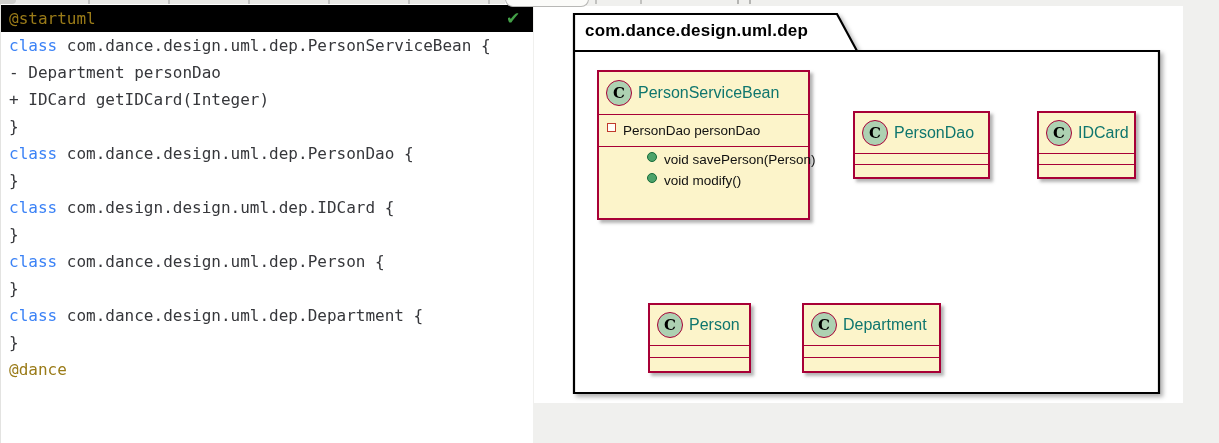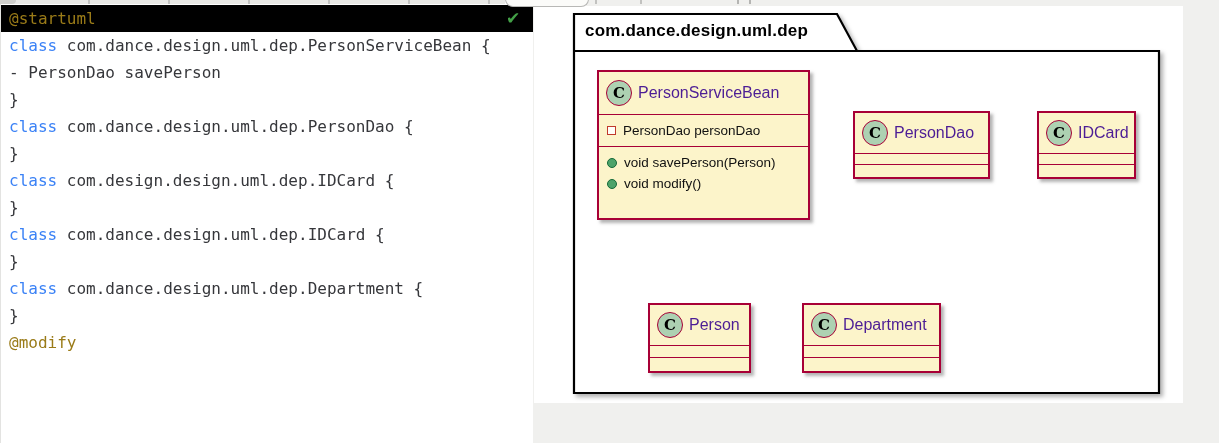--- a/index.html
+++ b/index.html
@@ -34,33 +34,33 @@
   .pkg-svg{position:absolute;left:0;top:0;filter:drop-shadow(3px 3px 2px rgba(0,0,0,0.30));}
   .pkg-title{position:absolute;left:51px;top:15px;font-size:17px;font-weight:bold;color:#000;
     letter-spacing:.2px;z-index:3;}
   
   .uml-class{position:absolute;box-sizing:border-box;background:#fcf4ca;border:2px solid #a80036;
     box-shadow:3px 3px 3px rgba(105,105,105,0.5);z-index:4;}
   .uml-title{display:flex;align-items:center;gap:6px;padding-left:7px;box-sizing:border-box;}
   .c-circle{flex:0 0 auto;width:26px;height:26px;border-radius:50%;background:#add1b2;
     border:1.5px solid #a80036;box-sizing:border-box;display:flex;align-items:center;justify-content:center;
     font-family:"DejaVu Serif",serif;font-weight:bold;font-size:15px;color:#000;}
-  .uml-name{font-size:16px;color:#4c1d95;white-space:nowrap;padding-right:5px;}
+  .uml-name{font-size:16px;color:#0f766e;white-space:nowrap;padding-right:5px;}
   .cmp{border-top:1.5px solid #a80036;box-sizing:border-box;}
-  .member{display:flex;align-items:center;gap:7px;padding-left:8px;font-size:13.5px;color:#111;
+  .member{display:flex;gap:7px;padding-left:8px;font-size:13.5px;color:#111;
     white-space:nowrap;}
   .sq{flex:0 0 auto;width:9px;height:9px;border:1.5px solid #c0392b;background:#fffef8;box-sizing:border-box;}
   .dot{flex:0 0 auto;width:10px;height:10px;border-radius:50%;background:#4da36a;
     border:1.5px solid #156a39;box-sizing:border-box;}
   
   .c-psb{left:63px;top:64px;width:213px;height:150px;}
   .c-psb .uml-title{height:42px;}
   .c-psb .cmp-fields{height:32px;display:flex;align-items:center;}
   .c-psb .cmp-methods{height:72px;padding-top:5px;}
-  .c-psb .cmp-methods .member{height:21px;}
+  .c-psb .cmp-methods .member{height:21px;margin-left:40px;}
   .c-dao{left:319px;top:105px;width:137px;height:68px;}
   .c-idc{left:503px;top:105px;width:99px;height:68px;}
   .c-dao .uml-title,.c-idc .uml-title{height:40px;}
   .c-dao .cmp-a,.c-idc .cmp-a{height:11px;}
   .c-dao .cmp-b,.c-idc .cmp-b{height:13px;}
   .c-per{left:114px;top:297px;width:103px;height:70px;}
   .c-dep{left:268px;top:297px;width:139px;height:70px;}
   .c-per .uml-title,.c-dep .uml-title{height:40px;}
   .c-per .cmp-a,.c-dep .cmp-a{height:12px;}
   .c-per .cmp-b,.c-dep .cmp-b{height:14px;}
@@ -78,31 +78,32 @@
 <div class="tick" style="left:488px"></div>
 <div class="tab-outline"></div>
 <div class="tick" style="left:595px"></div>
 <div class="tick" style="left:640px"></div>
 <div class="bracket"></div>
 
 <div class="editor">
   <div class="code">
     <div class="code-line active" data-style="uml"><span class="kw"></span><span>@startuml</span></div>
     <div class="code-line" data-style=""><span class="kw">class</span><span> com.dance.design.uml.dep.PersonServiceBean {</span></div>
-    <div class="code-line" data-style=""><span class="kw"></span><span>- PersonDao savePerson</span></div>
+    <div class="code-line" data-style=""><span class="kw"></span><span>- Department personDao</span></div>
+    <div class="code-line" data-style=""><span class="kw"></span><span>+ IDCard getIDCard(Integer)</span></div>
     <div class="code-line" data-style=""><span class="kw"></span><span>}</span></div>
     <div class="code-line" data-style=""><span class="kw">class</span><span> com.dance.design.uml.dep.PersonDao {</span></div>
     <div class="code-line" data-style=""><span class="kw"></span><span>}</span></div>
     <div class="code-line" data-style=""><span class="kw">class</span><span> com.design.design.uml.dep.IDCard {</span></div>
     <div class="code-line" data-style=""><span class="kw"></span><span>}</span></div>
-    <div class="code-line" data-style=""><span class="kw">class</span><span> com.dance.design.uml.dep.IDCard {</span></div>
+    <div class="code-line" data-style=""><span class="kw">class</span><span> com.dance.design.uml.dep.Person {</span></div>
     <div class="code-line" data-style=""><span class="kw"></span><span>}</span></div>
     <div class="code-line" data-style=""><span class="kw">class</span><span> com.dance.design.uml.dep.Department {</span></div>
     <div class="code-line" data-style=""><span class="kw"></span><span>}</span></div>
-    <div class="code-line" data-style="uml"><span class="kw"></span><span>@modify</span></div>
+    <div class="code-line" data-style="uml"><span class="kw"></span><span>@dance</span></div>
   </div>
   <span class="check">✔</span>
 </div>
 
 <div class="preview">
   <div class="canvas">
 
     <svg class="pkg-svg" width="649" height="397" viewBox="0 0 649 397">
       <path d="M40 45 V8 H303 L323 45 H625 V387 H40 Z" fill="#ffffff" stroke="#000000" stroke-width="2.2"></path>
       <path d="M40 45 H323" fill="none" stroke="#000000" stroke-width="2.2"></path>

